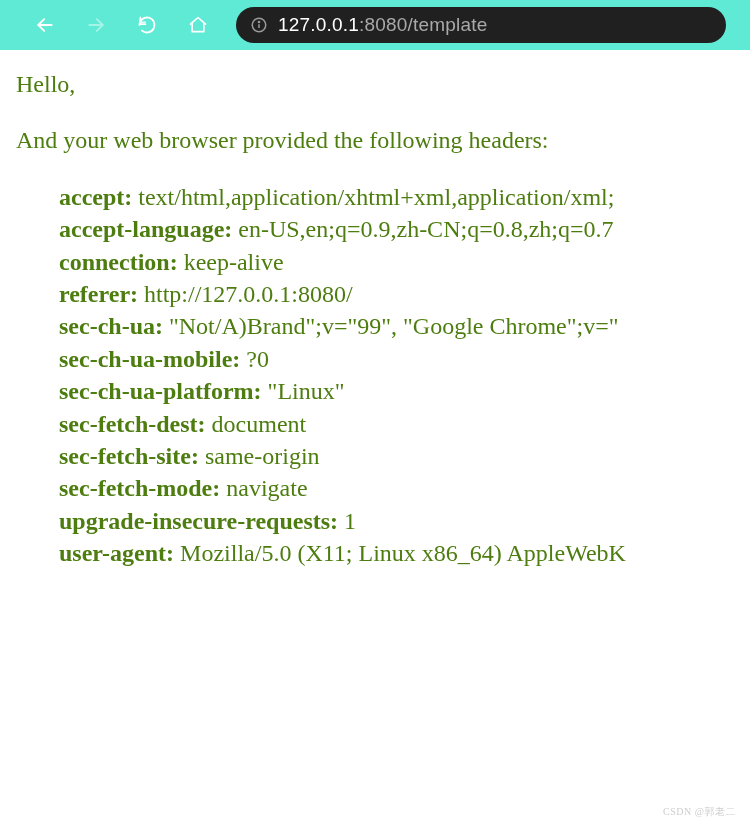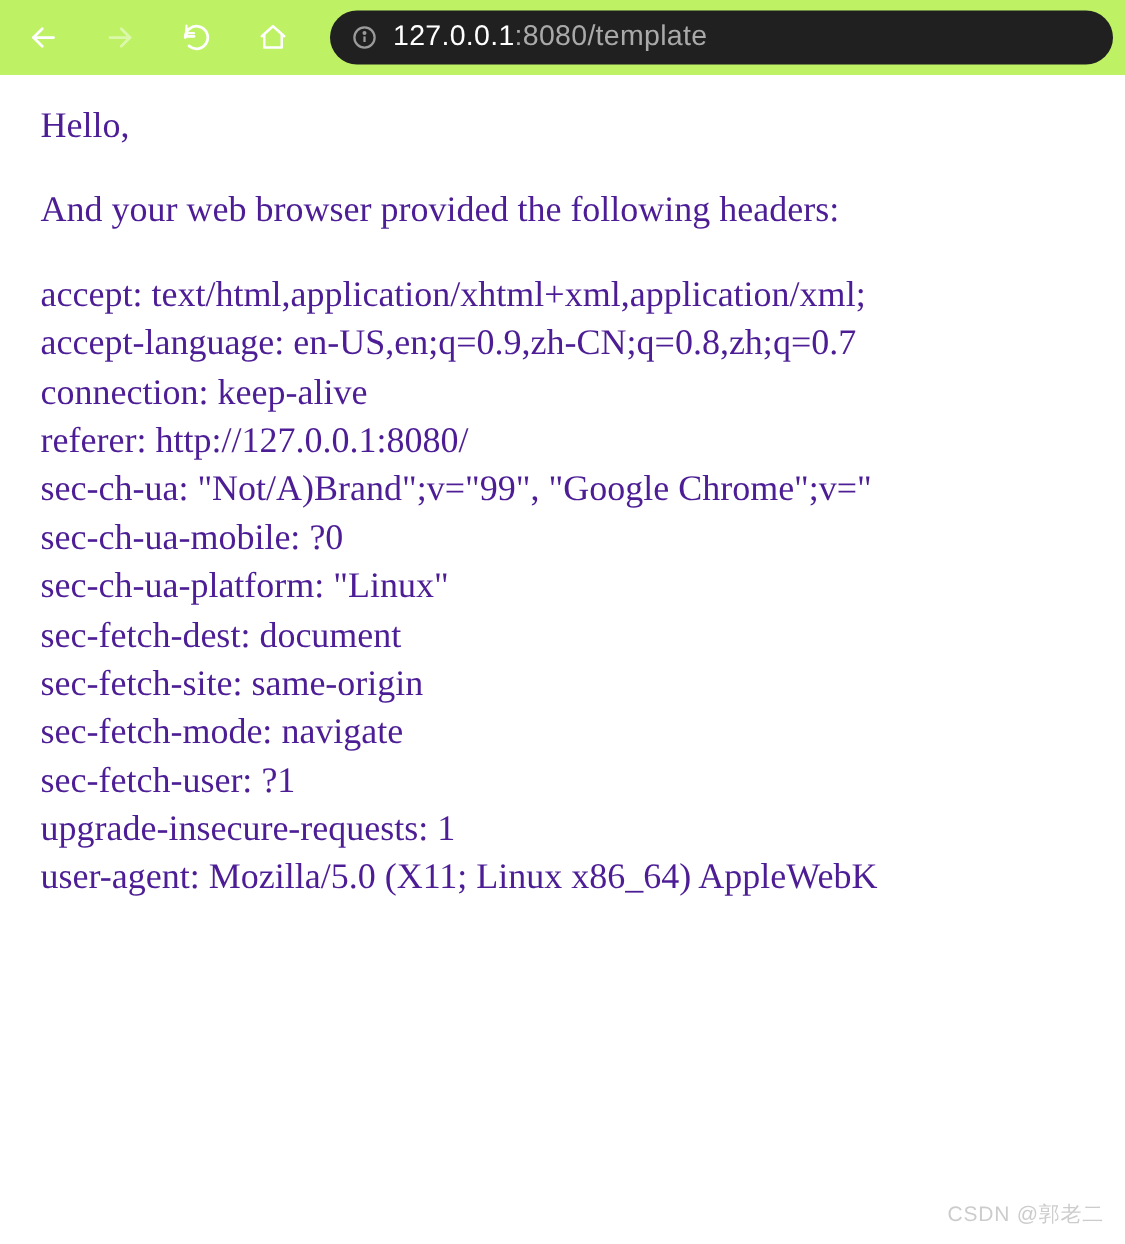--- a/index.html
+++ b/index.html
@@ -4,25 +4,25 @@
   <style>
     * { margin: 0; padding: 0; box-sizing: border-box; }
     body {
       font-family: "Segoe UI", Arial, sans-serif;
       width: 750px;
       height: 829px;
       overflow: hidden;
       background: #fff;
     }
     .toolbar {
-      background: #bef264;
+      background: #5eead4;
       height: 50px;
       display: flex;
       align-items: center;
-      padding: 0 8px;
+      padding: 0 24px;
       gap: 9px;
     }
     .nav-btn {
       width: 42px;
       height: 40px;
       display: flex;
       align-items: center;
       justify-content: center;
       border-radius: 50%;
       cursor: pointer;
@@ -43,37 +43,37 @@
     }
     .omnibox svg { width: 18px; height: 18px; flex-shrink: 0; }
     .url-text {
       font-size: 19px;
       white-space: nowrap;
       color: #a9a9a9;
       letter-spacing: 0.2px;
     }
     .url-text .host { color: #ffffff; }
     .content {
-      padding: 18px 27px;
+      padding: 18px 16px;
       font-family: "Times New Roman", Times, serif;
       font-size: 24px;
       line-height: 1.35;
-      color: #4c1d95;
+      color: #4d7c0f;
       white-space: nowrap;
     }
     .content .spacer { height: 24px; }
     .header-line { white-space: nowrap; }
-    .header-line b { font-weight: normal; }
+    .header-line b { font-weight: bold; margin-left: 43px; }
     .watermark {
       position: absolute;
       bottom: 10px;
       right: 14px;
-      font-size: 14px;
+      font-size: 10px;
       color: rgba(120,120,120,0.38);
-      font-family: Liberation Sans, sans-serif;
+      font-family: Liberation Serif, serif;
       letter-spacing: 0.5px;
     }
   </style>
 </head>
 <body>
 
 <div class="toolbar">
   <div class="nav-btn">
     <svg viewBox="0 0 24 24" fill="none" stroke="#ffffff" stroke-width="2.2" stroke-linecap="round" stroke-linejoin="round">
         <line x1="20" y1="12" x2="4" y2="12"></line>
@@ -118,19 +118,18 @@
       <div class="header-line"><b>accept:</b><span> text/html,application/xhtml+xml,application/xml;</span></div>
       <div class="header-line"><b>accept-language:</b><span> en-US,en;q=0.9,zh-CN;q=0.8,zh;q=0.7</span></div>
       <div class="header-line"><b>connection:</b><span> keep-alive</span></div>
       <div class="header-line"><b>referer:</b><span> http://127.0.0.1:8080/</span></div>
       <div class="header-line"><b>sec-ch-ua:</b><span> "Not/A)Brand";v="99", "Google Chrome";v="</span></div>
       <div class="header-line"><b>sec-ch-ua-mobile:</b><span> ?0</span></div>
       <div class="header-line"><b>sec-ch-ua-platform:</b><span> "Linux"</span></div>
       <div class="header-line"><b>sec-fetch-dest:</b><span> document</span></div>
       <div class="header-line"><b>sec-fetch-site:</b><span> same-origin</span></div>
       <div class="header-line"><b>sec-fetch-mode:</b><span> navigate</span></div>
-      <div class="header-line"><b>sec-fetch-user:</b><span> ?1</span></div>
       <div class="header-line"><b>upgrade-insecure-requests:</b><span> 1</span></div>
       <div class="header-line"><b>user-agent:</b><span> Mozilla/5.0 (X11; Linux x86_64) AppleWebK</span></div>
     </div>
 </div>
 
 <div class="watermark">CSDN @郭老二</div>
 
 </body></html>

